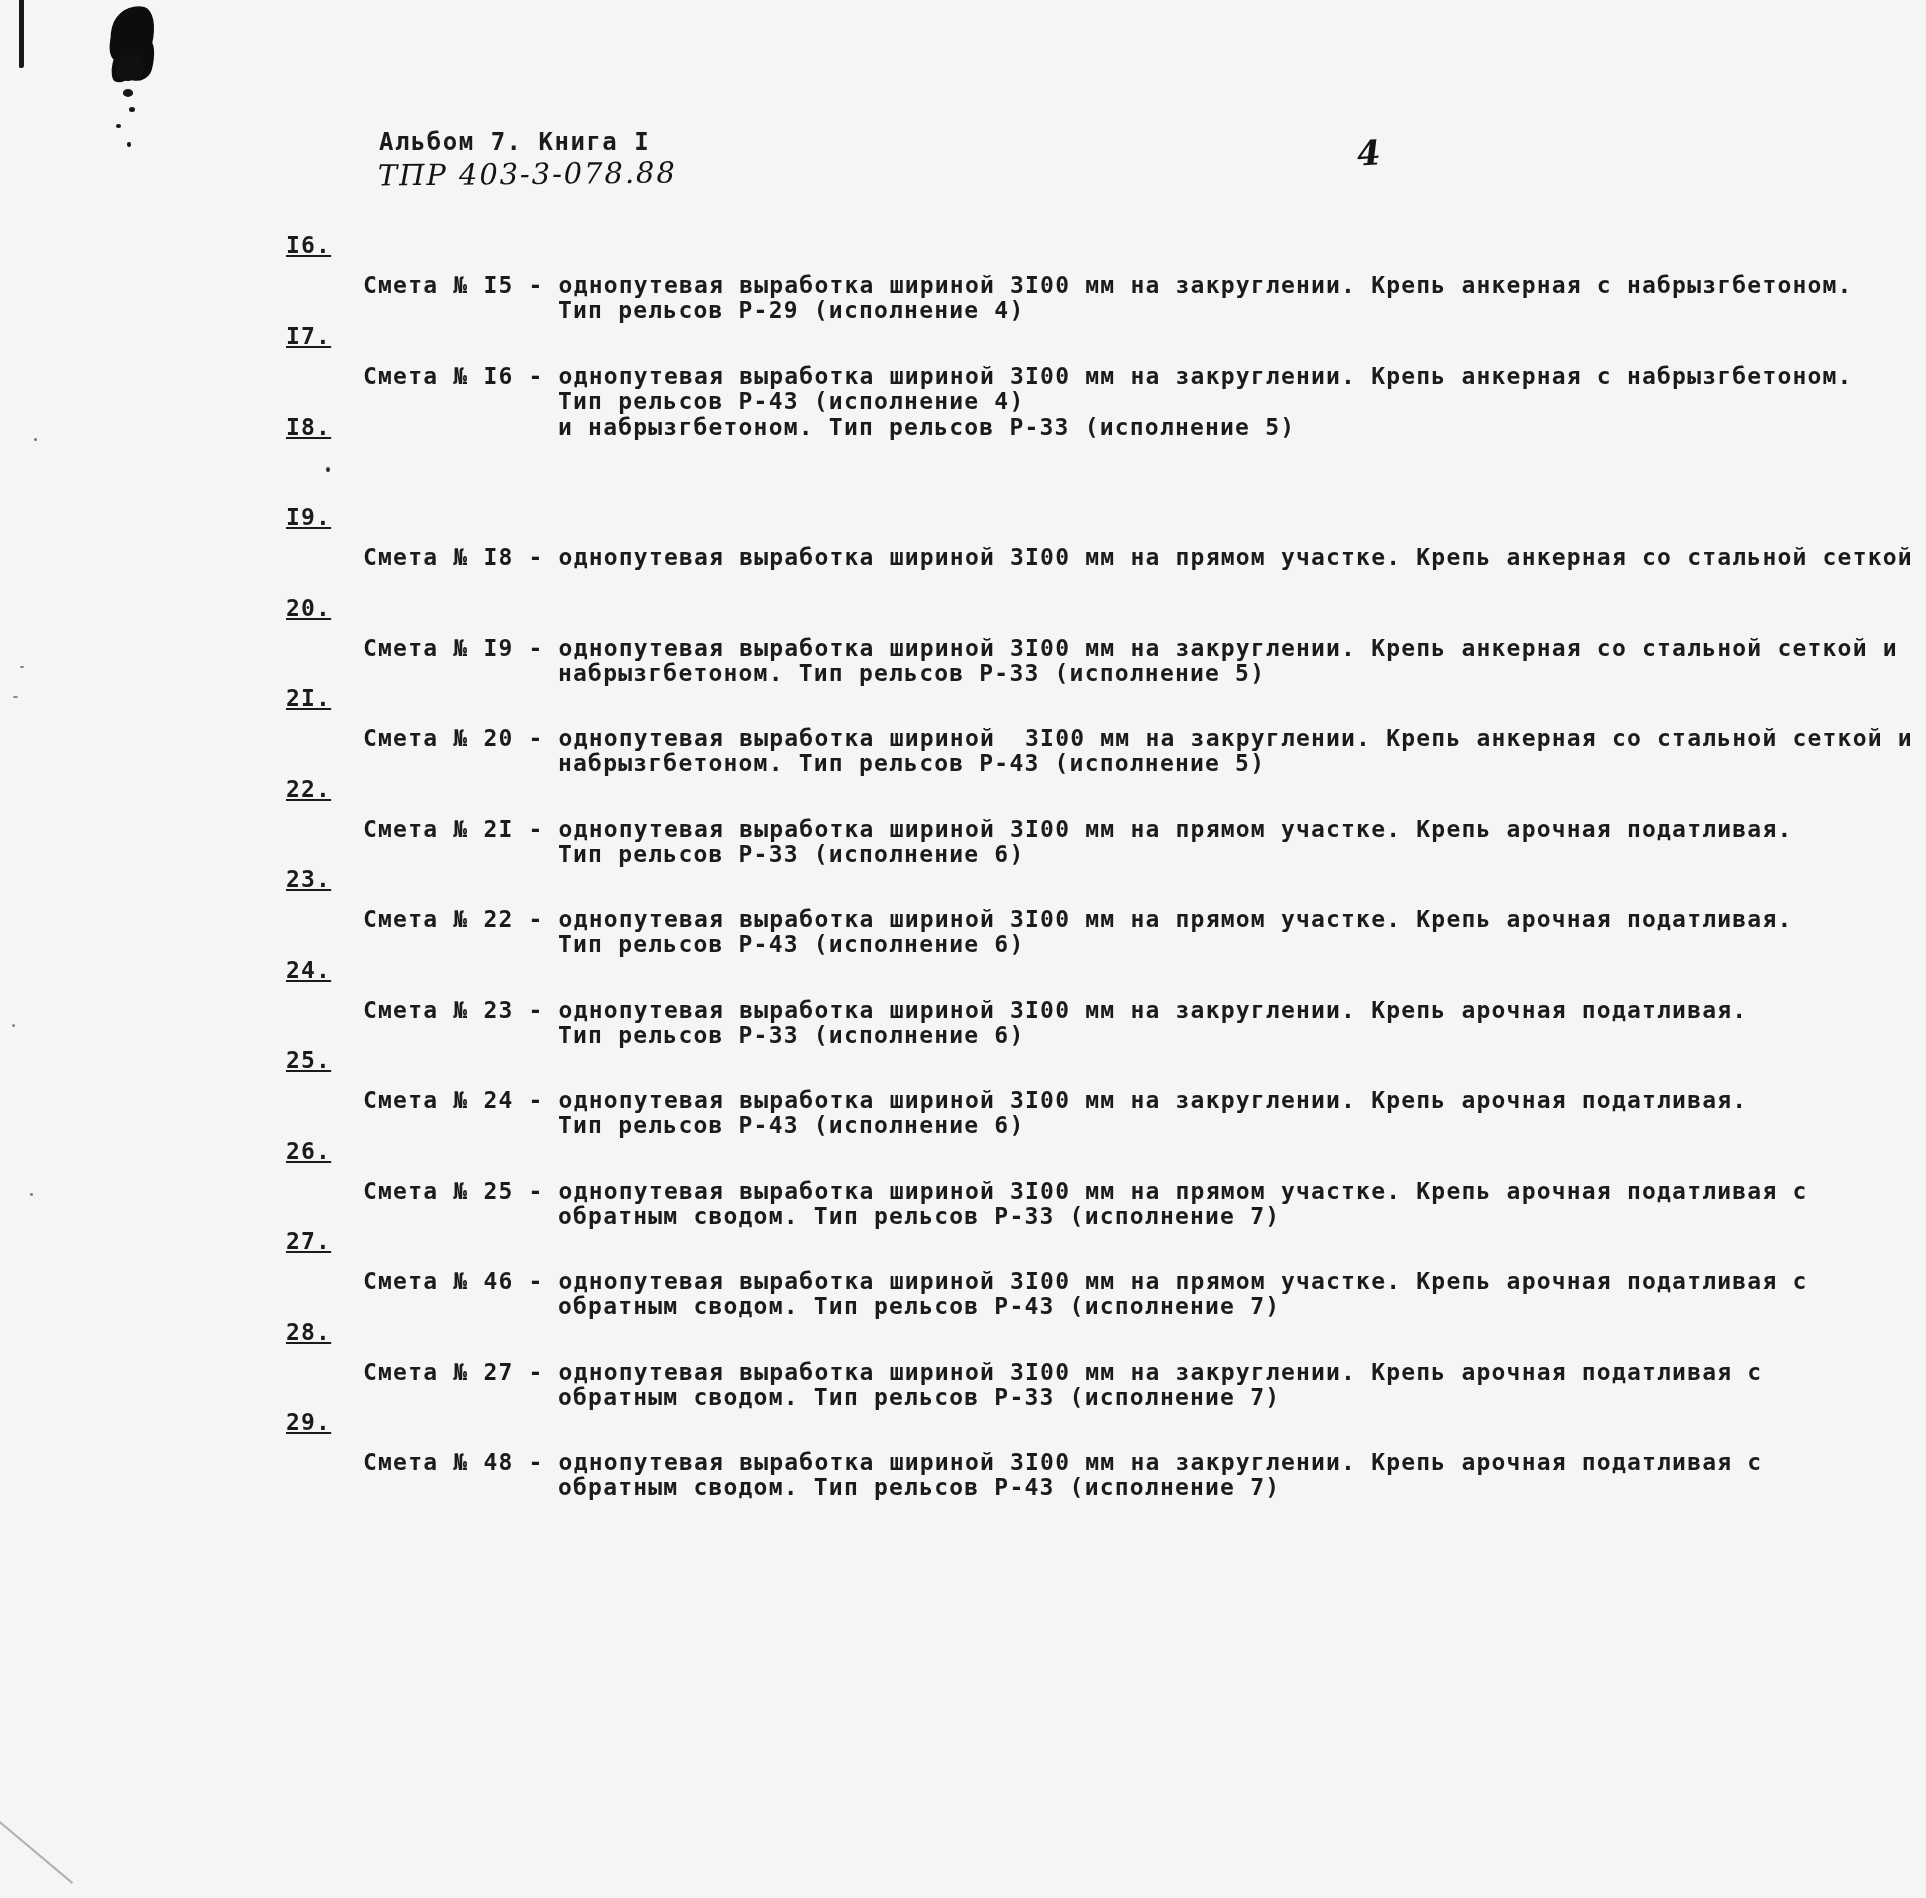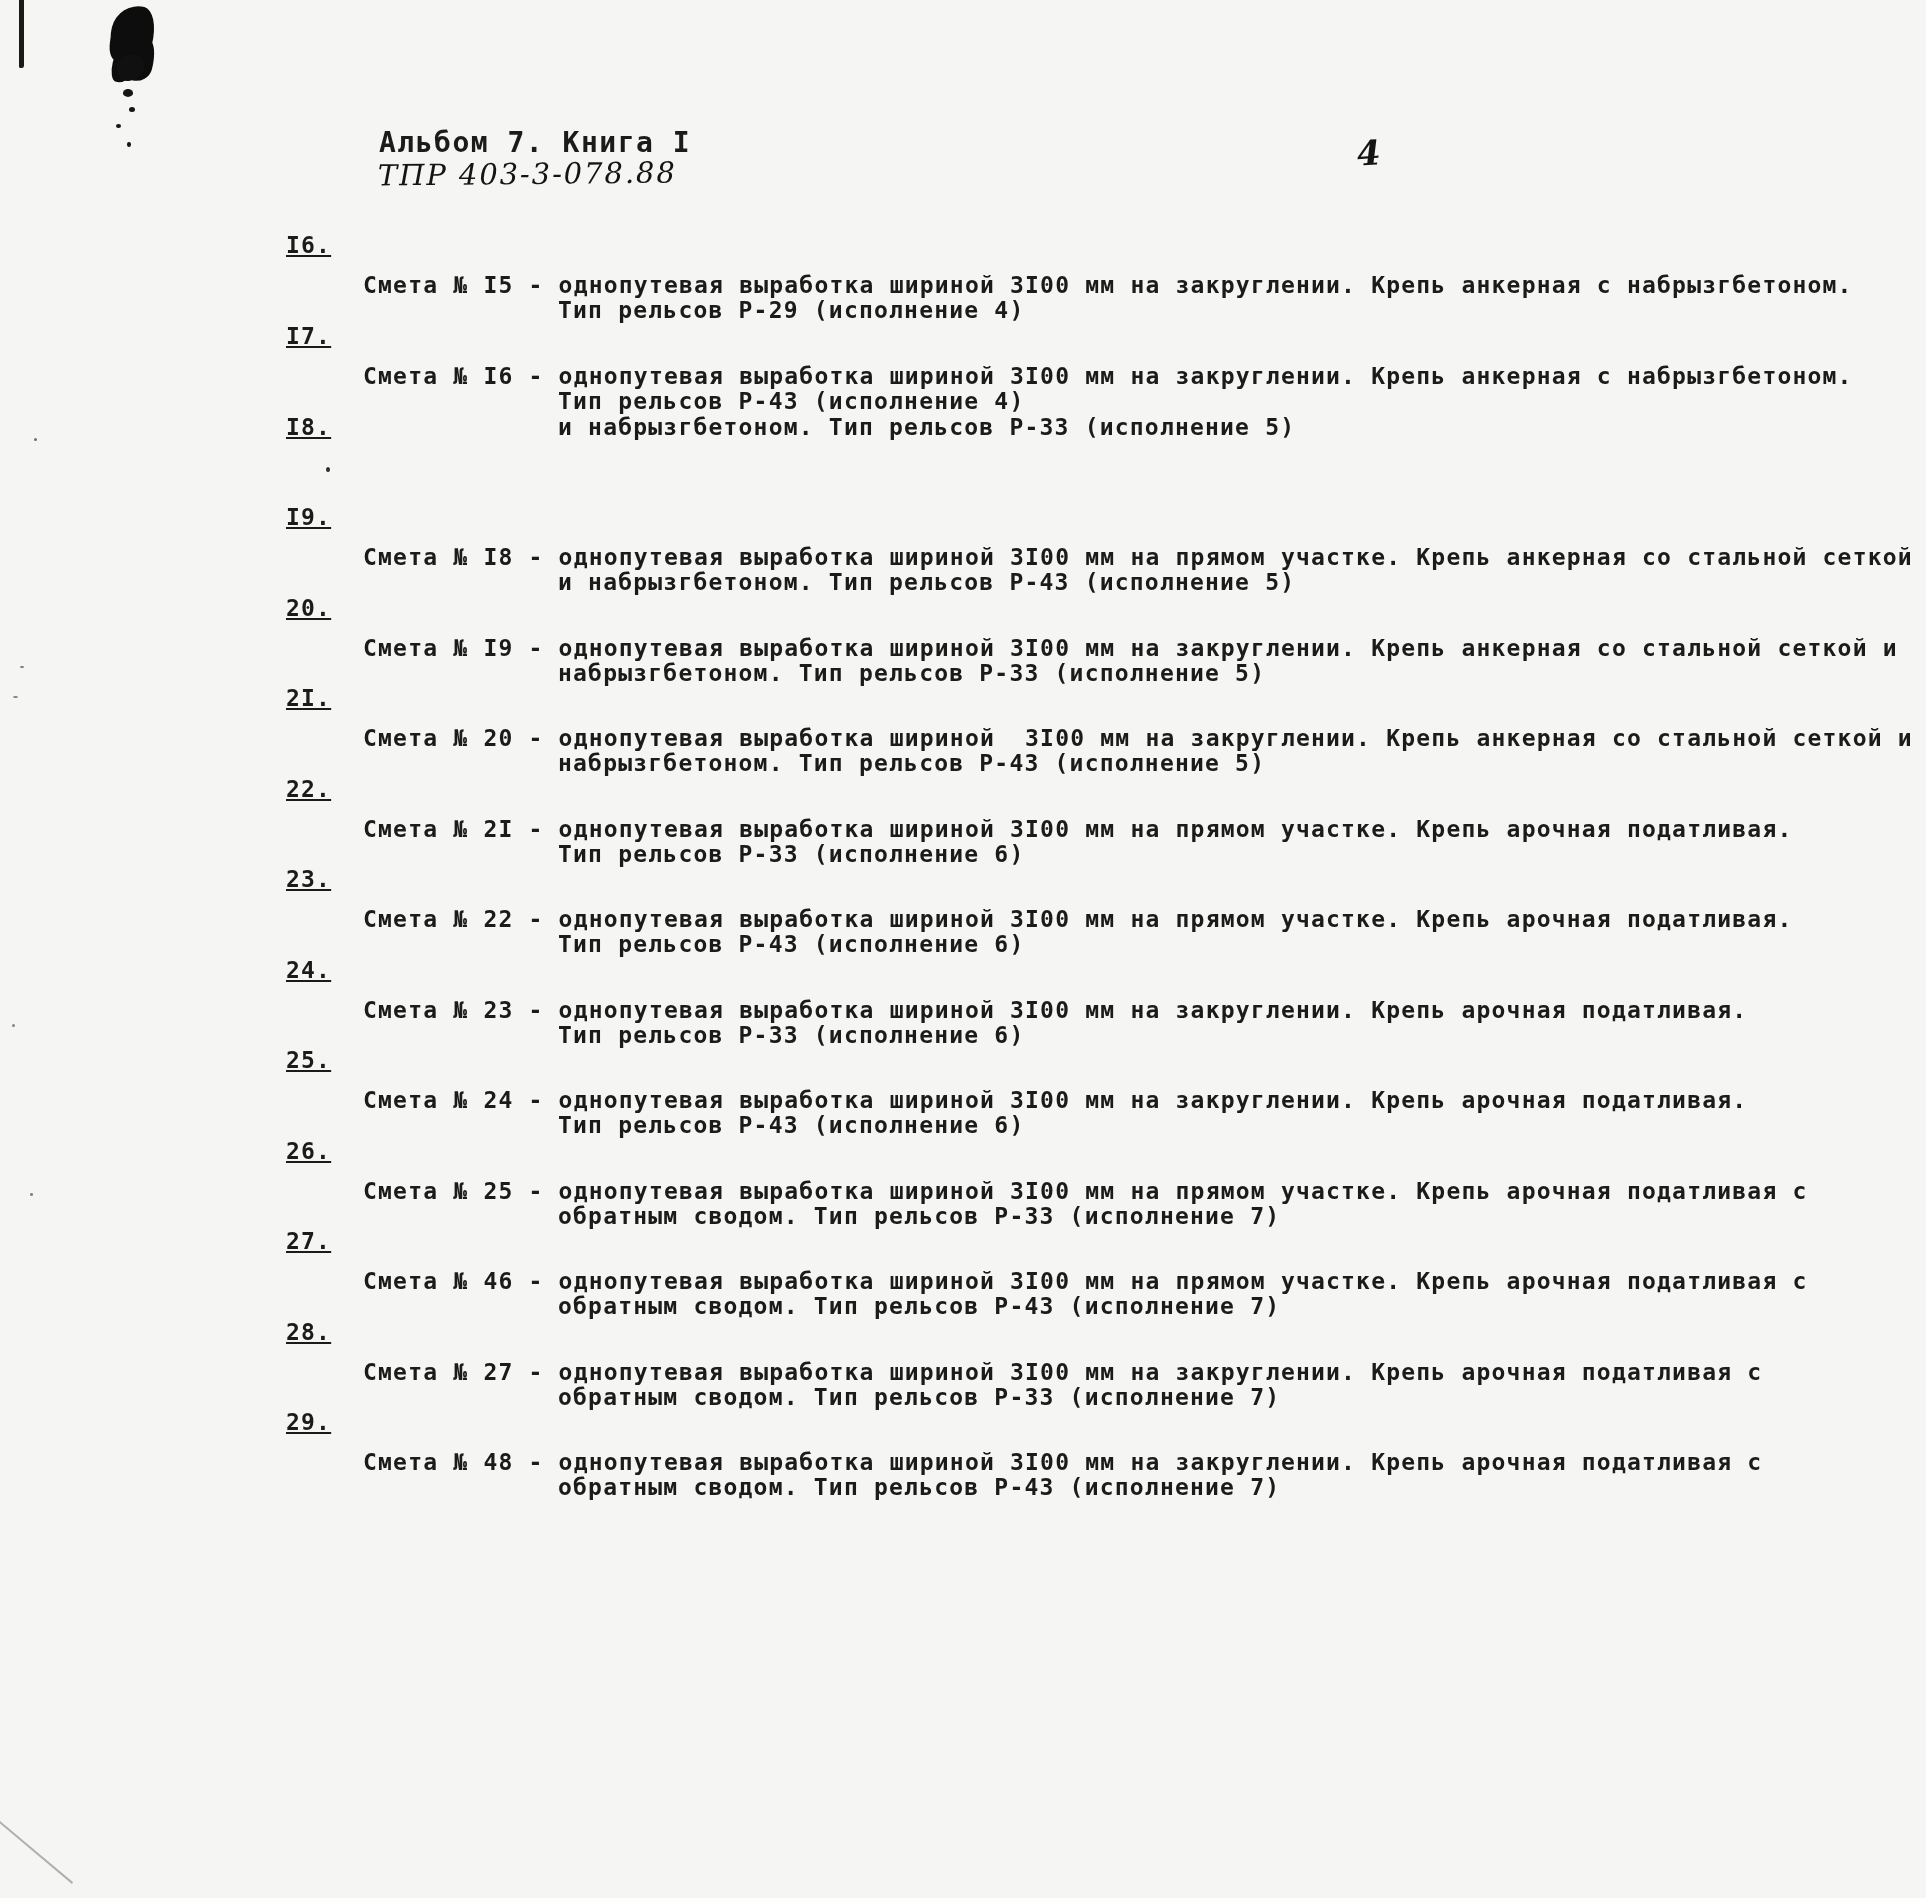--- a/index.html
+++ b/index.html
@@ -18,21 +18,21 @@
     letter-spacing:1.2px;
     line-height:25px;
     color:#1b1b1b;
   }
   .hw{
     font-family:"DejaVu Serif", "Liberation Serif", serif;
     font-style:italic;
     color:#141414;
   }
   .abs{position:absolute;}
-  .hdr-album{left:379px;top:127px;font-size:28px;letter-spacing:1.5px;line-height:31px;}
+  .hdr-album{left:379px;top:127px;font-size:24px;letter-spacing:1.5px;line-height:31px;}
   .hdr-tpr{left:378px;top:157px;font-size:29px;letter-spacing:1.9px;transform:rotate(-0.6deg);}
   .sheet-num{left:1357px;top:133px;font-size:34px;font-weight:bold;transform:rotate(-4deg);}
   .toc{position:absolute;left:0;top:0;width:100%;height:100%;}
   .row{position:absolute;left:286px;width:2020px;}
   .num{display:inline-block;width:77px;vertical-align:top;white-space:pre;text-decoration:underline;}
   .body{display:inline-block;vertical-align:top;padding-left:calc(13ch + 15px);}
   .l1{text-indent:calc(-13ch - 15px);white-space:pre;margin-top:40px;}
   .l2{white-space:pre;}
   
   .ink-main{left:111px;top:4.6px;width:43px;height:57px;background:#0d0d0d;
@@ -79,21 +79,21 @@
       <span class="num">I7.</span><div class="body"><div class="l1">Смета № I6 - однопутевая выработка шириной 3I00 мм на закруглении. Крепь анкерная с набрызгбетоном.</div><div class="l2">Тип рельсов Р-43 (исполнение 4)</div></div>
       
     </div>
 
     <div class="row" style="top:415px">
       <span class="num">I8.</span><div class="body"><div class="l2">и набрызгбетоном. Тип рельсов Р-33 (исполнение 5)</div></div>
       
     </div>
 
     <div class="row" style="top:505px">
-      <span class="num">I9.</span><div class="body"><div class="l1">Смета № I8 - однопутевая выработка шириной 3I00 мм на прямом участке. Крепь анкерная со стальной сеткой</div><div class="l2">и набрызгбетоном. Тип рельсов Р-43 (исполнение 5)</div></div>
+      <span class="num">I9.</span><div class="body"><div class="l1">Смета № I8 - однопутевая выработка шириной 3I00 мм на прямом участке. Крепь анкерная со стальной сеткой</div></div>
       
     </div>
 
     <div class="row" style="top:596px">
       <span class="num">20.</span><div class="body"><div class="l1">Смета № I9 - однопутевая выработка шириной 3I00 мм на закруглении. Крепь анкерная со стальной сеткой и</div><div class="l2">набрызгбетоном. Тип рельсов Р-33 (исполнение 5)</div></div>
       
     </div>
 
     <div class="row" style="top:686px">
       <span class="num">2I.</span><div class="body"><div class="l1">Смета № 20 - однопутевая выработка шириной  3I00 мм на закруглении. Крепь анкерная со стальной сеткой и</div><div class="l2">набрызгбетоном. Тип рельсов Р-43 (исполнение 5)</div></div>

